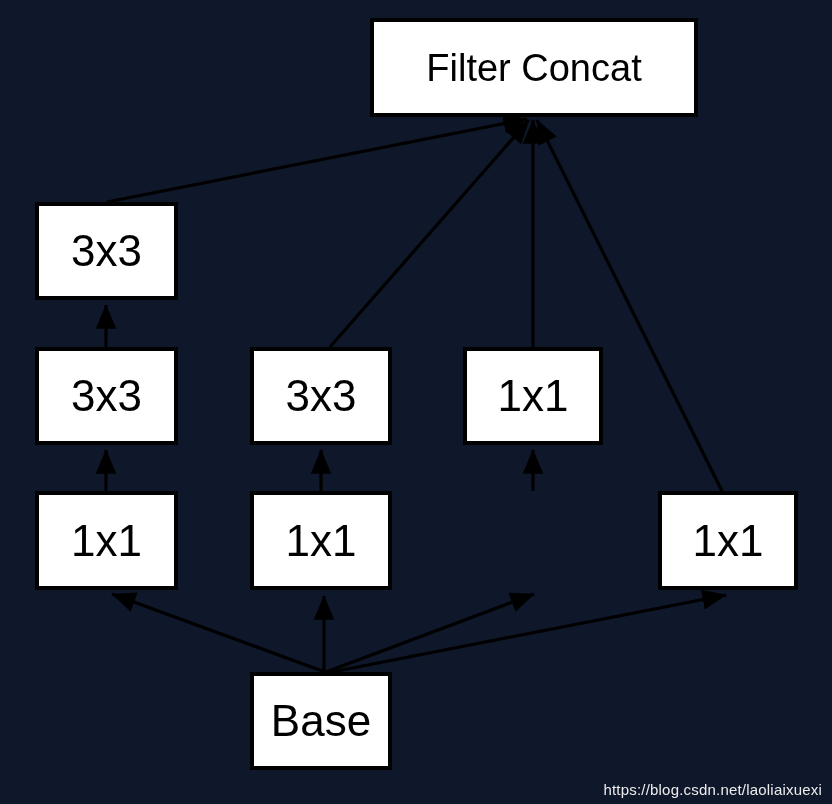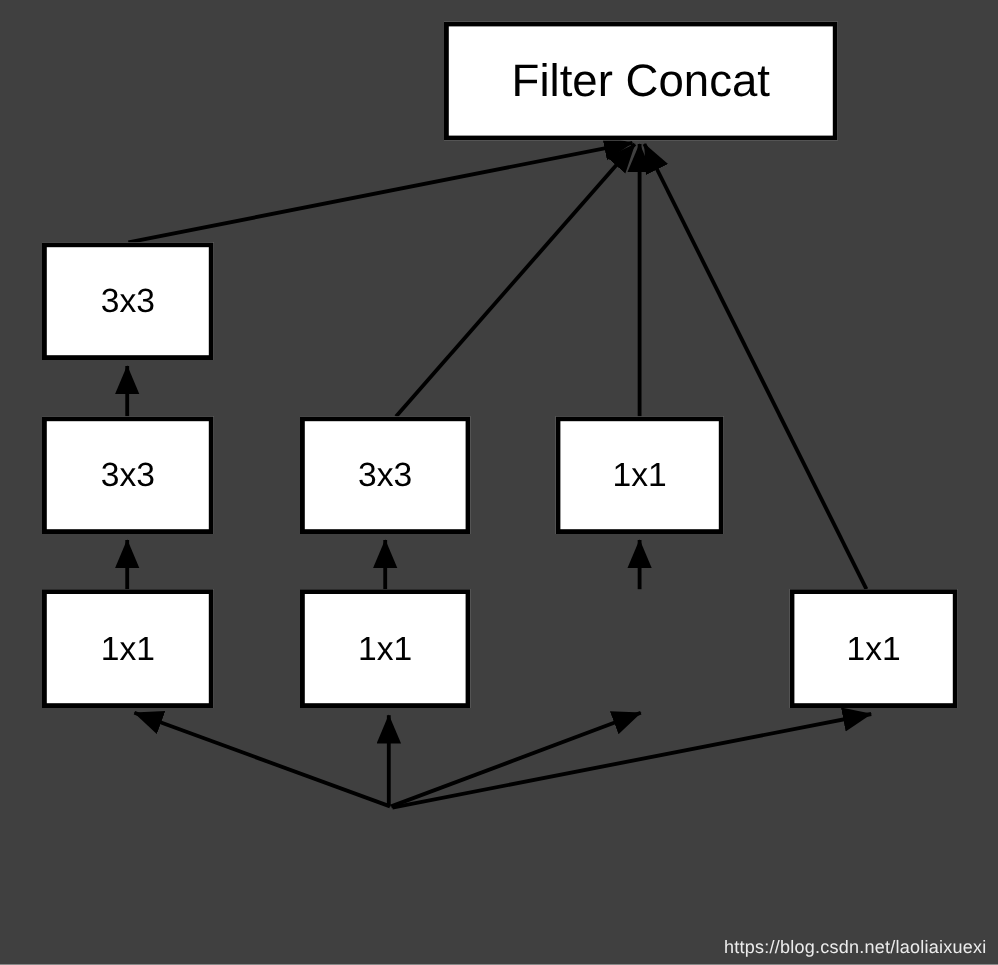--- a/index.html
+++ b/index.html
@@ -4,21 +4,21 @@
 <style>
   html, body {
     margin: 0;
     padding: 0;
     background: #ffffff;
   }
   #canvas {
     position: relative;
     width: 832px;
     height: 804px;
-    background: #404040;
+    background: #0f172a;
     overflow: hidden;
     font-family: "Liberation Sans", sans-serif;
   }
   #diagram-svg {
     position: absolute;
     left: 0;
     top: 0;
     width: 832px;
     height: 804px;
   }
@@ -34,21 +34,21 @@
   }
   .node-label {
     color: #000000;
     font-family: "Liberation Sans", sans-serif;
     font-weight: 400;
     line-height: 1;
     white-space: nowrap;
     user-select: none;
   }
   .label-lg { font-size: 38px; }
-  .label-md { font-size: 28px; }
+  .label-md { font-size: 44px; }
   .watermark {
     position: absolute;
     right: 10px;
     bottom: 6px;
     color: #ececec;
     font-family: "Liberation Sans", sans-serif;
     font-size: 15px;
     letter-spacing: 0.2px;
     white-space: nowrap;
     user-select: none;
@@ -104,16 +104,19 @@
   </div>
 
   <div class="node-box" style="left: 463px; top: 347px; width: 140px; height: 98px;">
     <span class="node-label label-md">1x1</span>
   </div>
 
   <div class="node-box" style="left: 658px; top: 491px; width: 140px; height: 99px;">
     <span class="node-label label-md">1x1</span>
   </div>
 
+  <div class="node-box" style="left: 250px; top: 672px; width: 142px; height: 98px;">
+    <span class="node-label label-md">Base</span>
+  </div>
 
   <div class="watermark">https://blog.csdn.net/laoliaixuexi</div>
 
 </div>
 
 </body></html>

